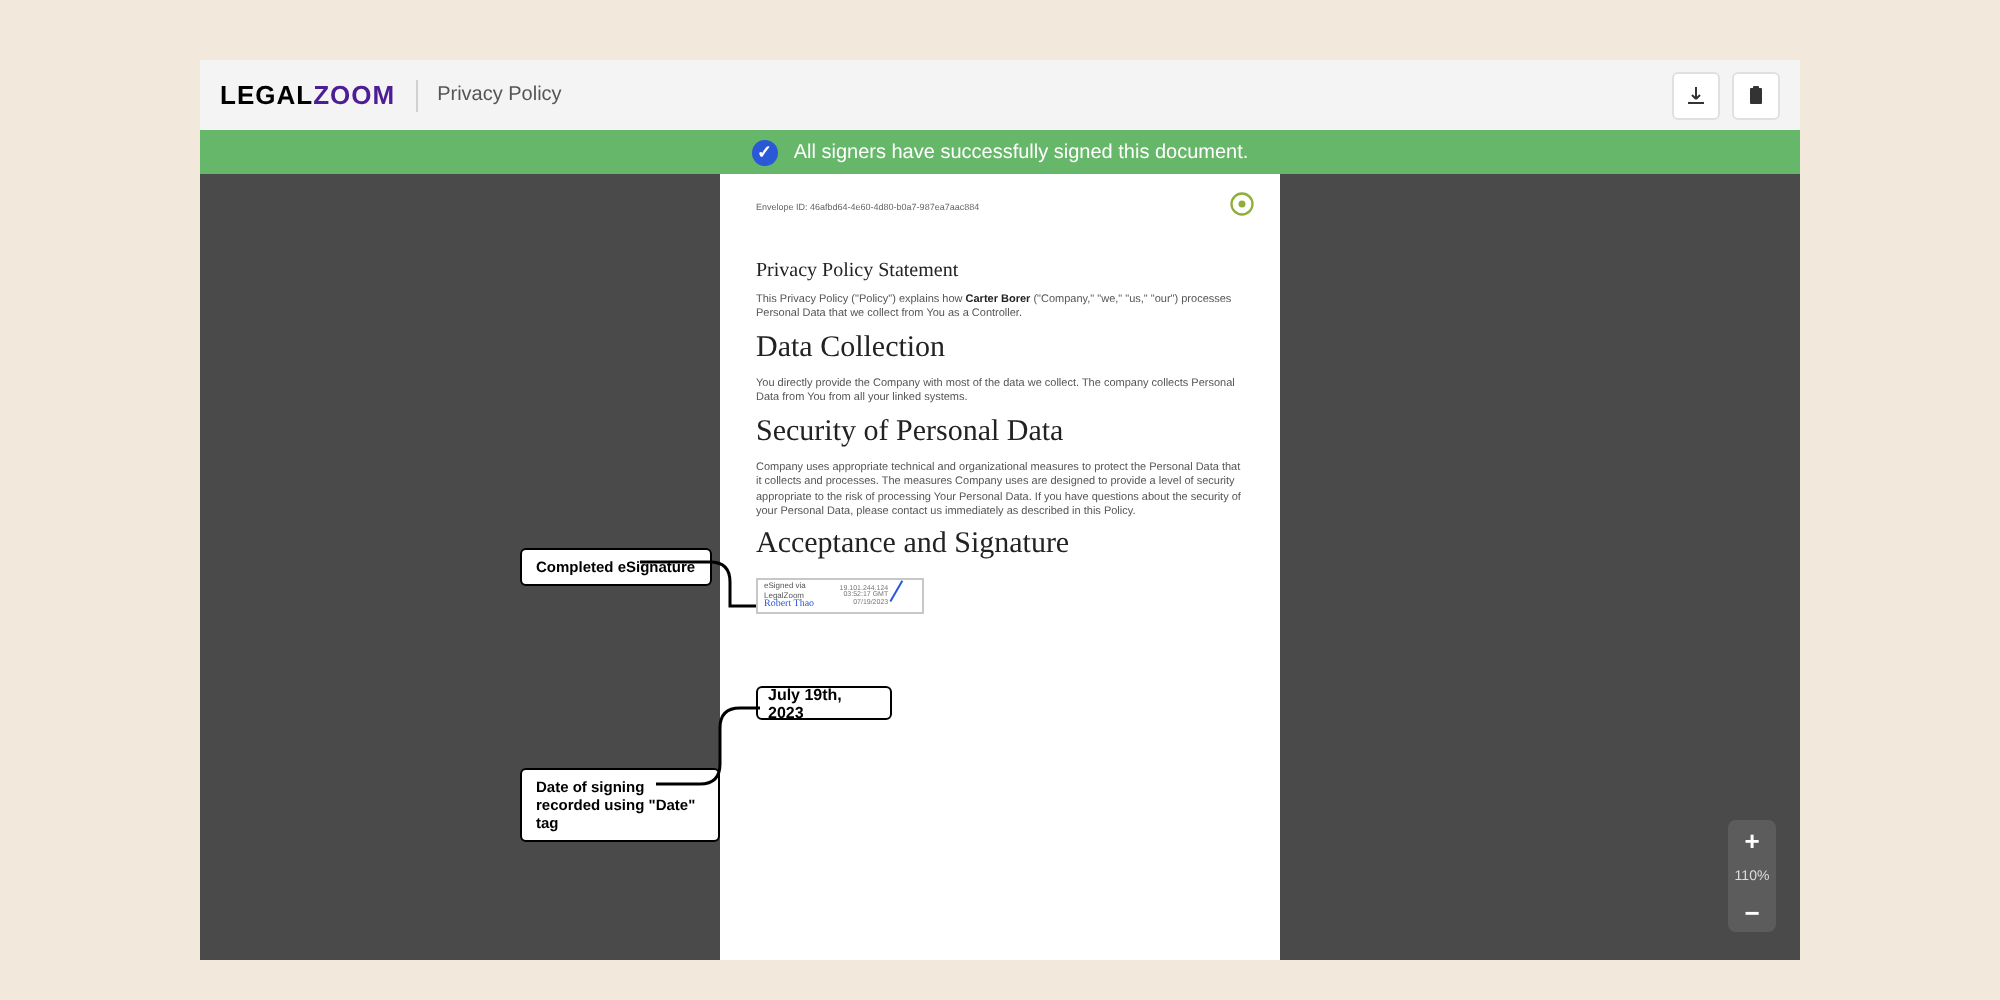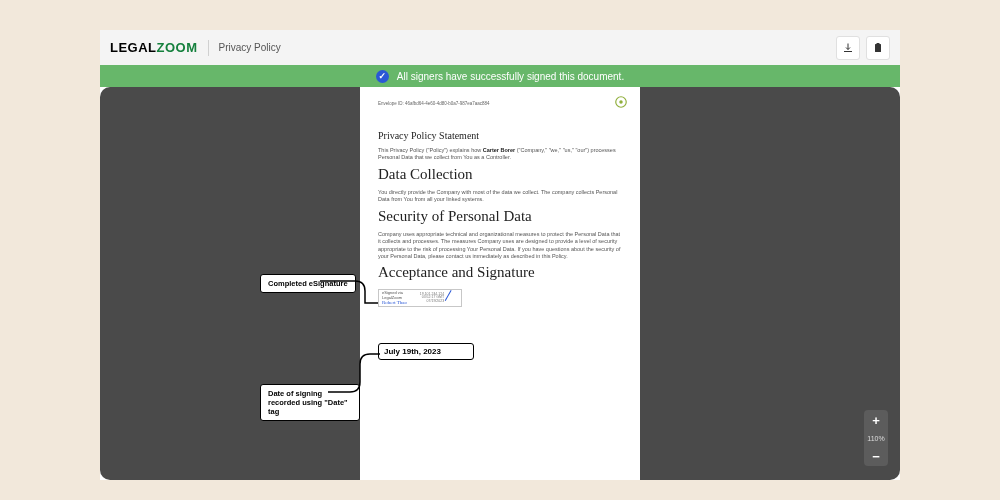--- a/index.html
+++ b/index.html
@@ -1,43 +1,43 @@
 <!DOCTYPE html>
 <html><head>
 <meta charset="utf-8">
 <style>
   * { box-sizing: border-box; margin: 0; padding: 0; }
   body { font-family: Arial, Helvetica, sans-serif; background: #f2e8db; width: 1000px; height: 500px; overflow: hidden; }
   .frame { position: absolute; left: 100px; top: 30px; width: 800px; height: 450px; background: #fff; overflow: hidden; }
   .header { height: 35px; background: #f4f4f4; display: flex; align-items: center; padding: 0 10px; text-align: right; }
   .logo { display: flex; align-items: center; font-weight: 800; font-size: 13px; letter-spacing: 0.5px; }
   .logo .l1 { color: #000; }
-  .logo .l2 { color: #15803d; }
+  .logo .l2 { color: #4c1d95; }
   .vr { width: 1px; height: 16px; background: #d0d0d0; margin: 0 10px; }
   .crumb { color: #555; font-size: 10px; }
   .header .spacer { flex: 1; }
   .iconbtn { width: 24px; height: 24px; border: 1px solid #e0e0e0; background: #fff; border-radius: 3px; display: flex; align-items: center; justify-content: center; margin-left: 6px; cursor: pointer; }
   .iconbtn svg { width: 12px; height: 12px; }
   .banner { height: 22px; background: #67b76a; display: flex; align-items: center; justify-content: center; color: #fff; font-size: 10px; gap: 8px; }
   .banner .check { width: 13px; height: 13px; border-radius: 50%; background: #2a58d6; display: flex; align-items: center; justify-content: center; color: #fff; font-size: 9px; font-weight: bold; }
-  .viewer { position: relative; height: calc(100% - 57px); background: #4a4a4a; overflow: hidden; border-radius: 10px; }
+  .viewer { position: relative; height: calc(100% - 57px); background: #4a4a4a; overflow: hidden; }
   .page { position: absolute; left: 260px; top: 0; width: 280px; height: 400px; background: #fff; padding: 14px 18px; }
   .envelope { font-size: 4.5px; color: #666; }
   .stamp { position: absolute; right: 12px; top: 8px; width: 14px; height: 14px; }
   .stamp svg { width: 14px; height: 14px; }
   .doc-h1 { font-family: Georgia, 'Times New Roman', serif; font-size: 10px; color: #222; margin-top: 24px; }
   .doc-h2 { font-family: Georgia, 'Times New Roman', serif; font-size: 15px; color: #222; margin-top: 4px; }
   .doc-p { font-size: 5.5px; color: #555; margin-top: 6px; line-height: 1.35; }
   .doc-p b { color: #222; }
   .sigblock { margin-top: 8px; width: 84px; height: 18px; border: 1px solid #c7c7c7; padding: 2px 3px; display: flex; align-items: center; justify-content: space-between; }
   .sigblock .left { display: flex; flex-direction: column; font-size: 4px; color: #555; line-height: 1.1; }
   .sigblock .signame { color: #2a58d6; font-family: 'Brush Script MT', cursive; font-size: 5px; }
   .sigblock .right { display: flex; flex-direction: column; font-size: 3.5px; color: #777; line-height: 1.1; text-align: right; padding-right: 2px; }
   .sigblock .slash { width: 12px; height: 12px; border-left: 1px solid #2a58d6; transform: rotate(30deg); margin-left: 1px; }
-  .datefield { margin-top: 36px; width: 96px; height: 17px; border: 1.5px solid #000; border-radius: 3px; font-size: 8px; font-weight: bold; display: flex; align-items: center; padding: 0 5px; background: #fff; }
+  .datefield { margin-top: 36px; width: 68px; height: 17px; border: 1.5px solid #000; border-radius: 3px; font-size: 8px; font-weight: bold; display: flex; align-items: center; padding: 0 5px; background: #fff; }
   .callout { position: absolute; background: #fff; border: 1.5px solid #000; border-radius: 3px; font-size: 7.5px; font-weight: bold; padding: 4px 7px; line-height: 1.2; max-width: 100px; margin-left: 16px; }
   .c1 { left: 144px; top: 187px; }
   .c2 { left: 144px; top: 297px; }
   .connector { position: absolute; pointer-events: none; }
   .connector path { stroke: #000; stroke-width: 1.5; fill: none; }
   .zoom { position: absolute; right: 12px; bottom: 14px; width: 24px; background: #5c5c5c; border-radius: 4px; overflow: hidden; }
   .zoom .zbtn { height: 20px; color: #fff; display: flex; align-items: center; justify-content: center; font-size: 13px; font-weight: bold; cursor: pointer; }
   .zoom .ztxt { height: 16px; color: #ddd; font-size: 7px; display: flex; align-items: center; justify-content: center; }
 </style>
 </head>

